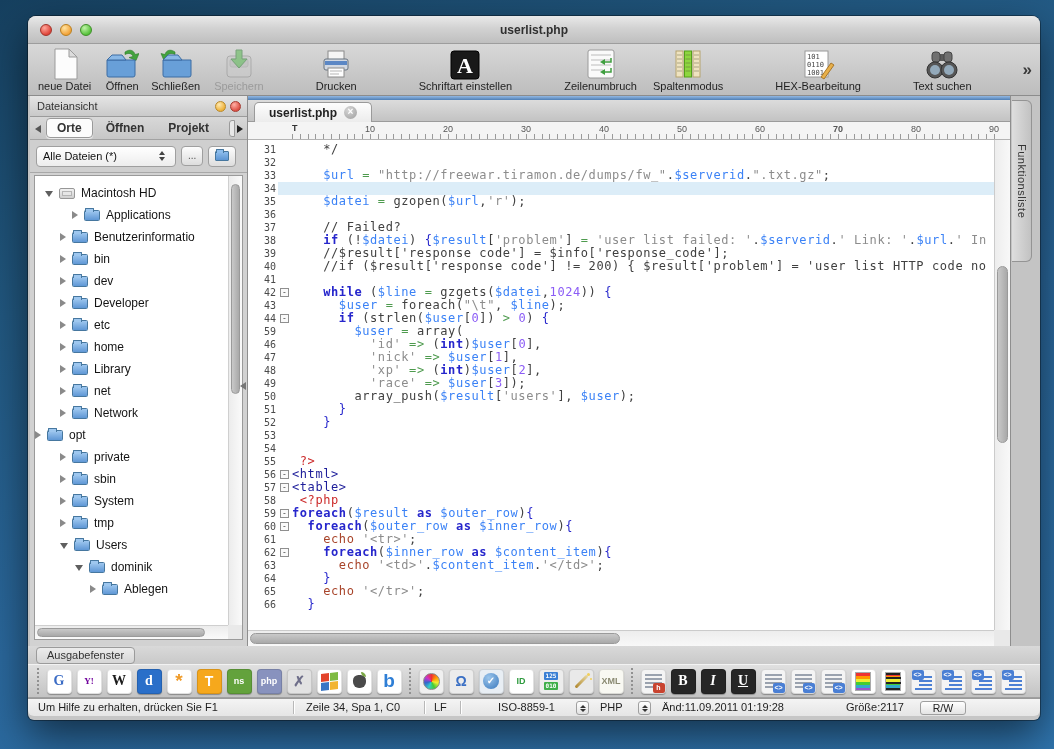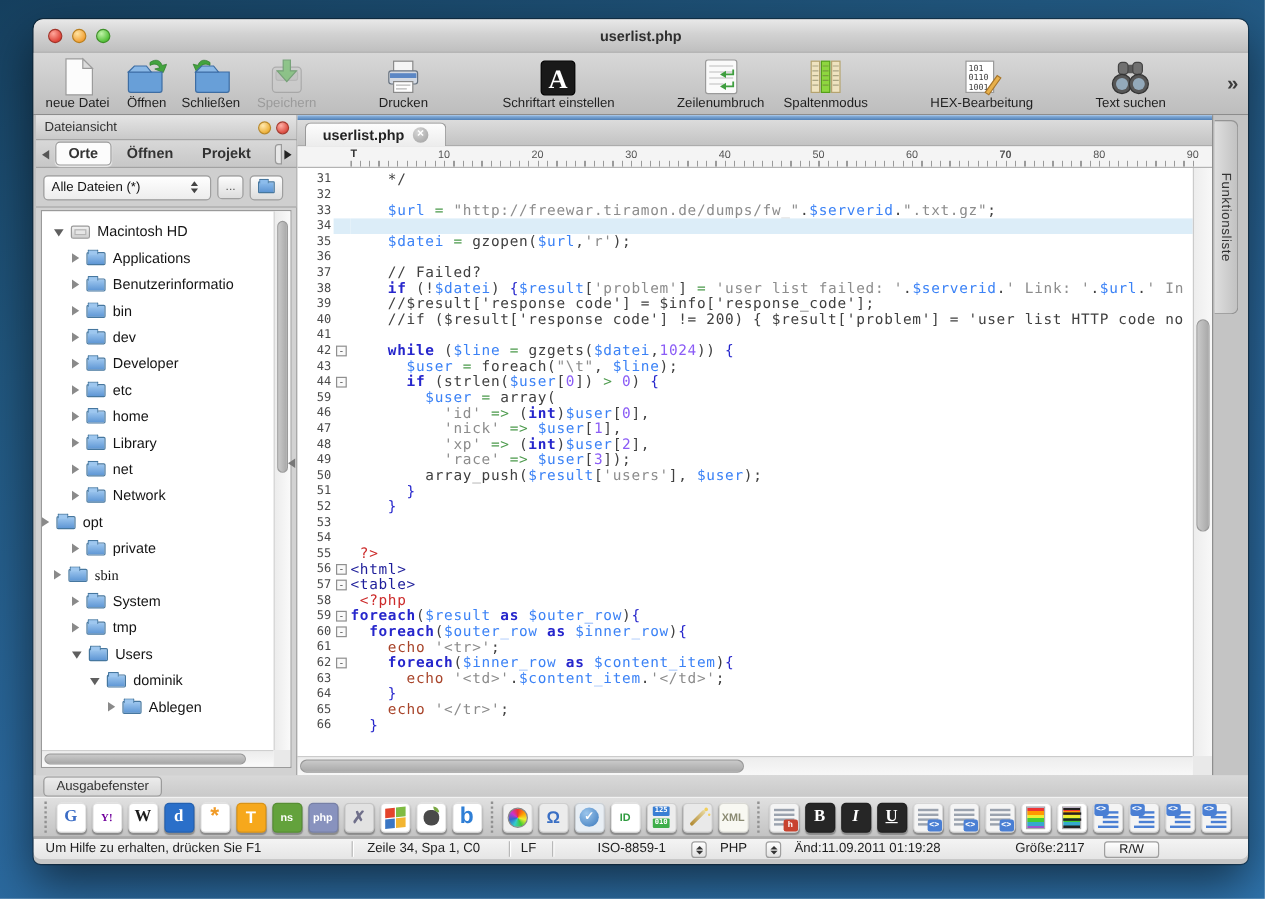--- a/index.html
+++ b/index.html
@@ -300,21 +300,21 @@
           <span class="mini-folder"></span>
         </div>
       </div>
       <div class="tree">
         <div class="tree-inner">
             <div class="tree-row" style="padding-left: 10px;">
               <span class="tri open"></span>
               <span class="ticon disk"></span>
               <span>Macintosh HD</span>
             </div>
-            <div class="tree-row" style="padding-left: 25px;">
+            <div class="tree-row" style="padding-left: 25px; margin-left: 12px;">
               <span class="tri closed"></span>
               <span class="ticon folder"></span>
               <span>Applications</span>
             </div>
             <div class="tree-row" style="padding-left: 25px;">
               <span class="tri closed"></span>
               <span class="ticon folder"></span>
               <span>Benutzerinformatio</span>
             </div>
             <div class="tree-row" style="padding-left: 25px;">
@@ -360,21 +360,21 @@
             <div class="tree-row" style="">
               <span class="tri closed"></span>
               <span class="ticon folder"></span>
               <span>opt</span>
             </div>
             <div class="tree-row" style="padding-left: 25px;">
               <span class="tri closed"></span>
               <span class="ticon folder"></span>
               <span>private</span>
             </div>
-            <div class="tree-row" style="padding-left: 10px; font-family: Liberation Serif, serif;">
+            <div class="tree-row" style="padding-left: 25px;">
               <span class="tri closed"></span>
               <span class="ticon folder"></span>
               <span>sbin</span>
             </div>
             <div class="tree-row" style="padding-left: 25px;">
               <span class="tri closed"></span>
               <span class="ticon folder"></span>
               <span>System</span>
             </div>
             <div class="tree-row" style="padding-left: 25px;">

